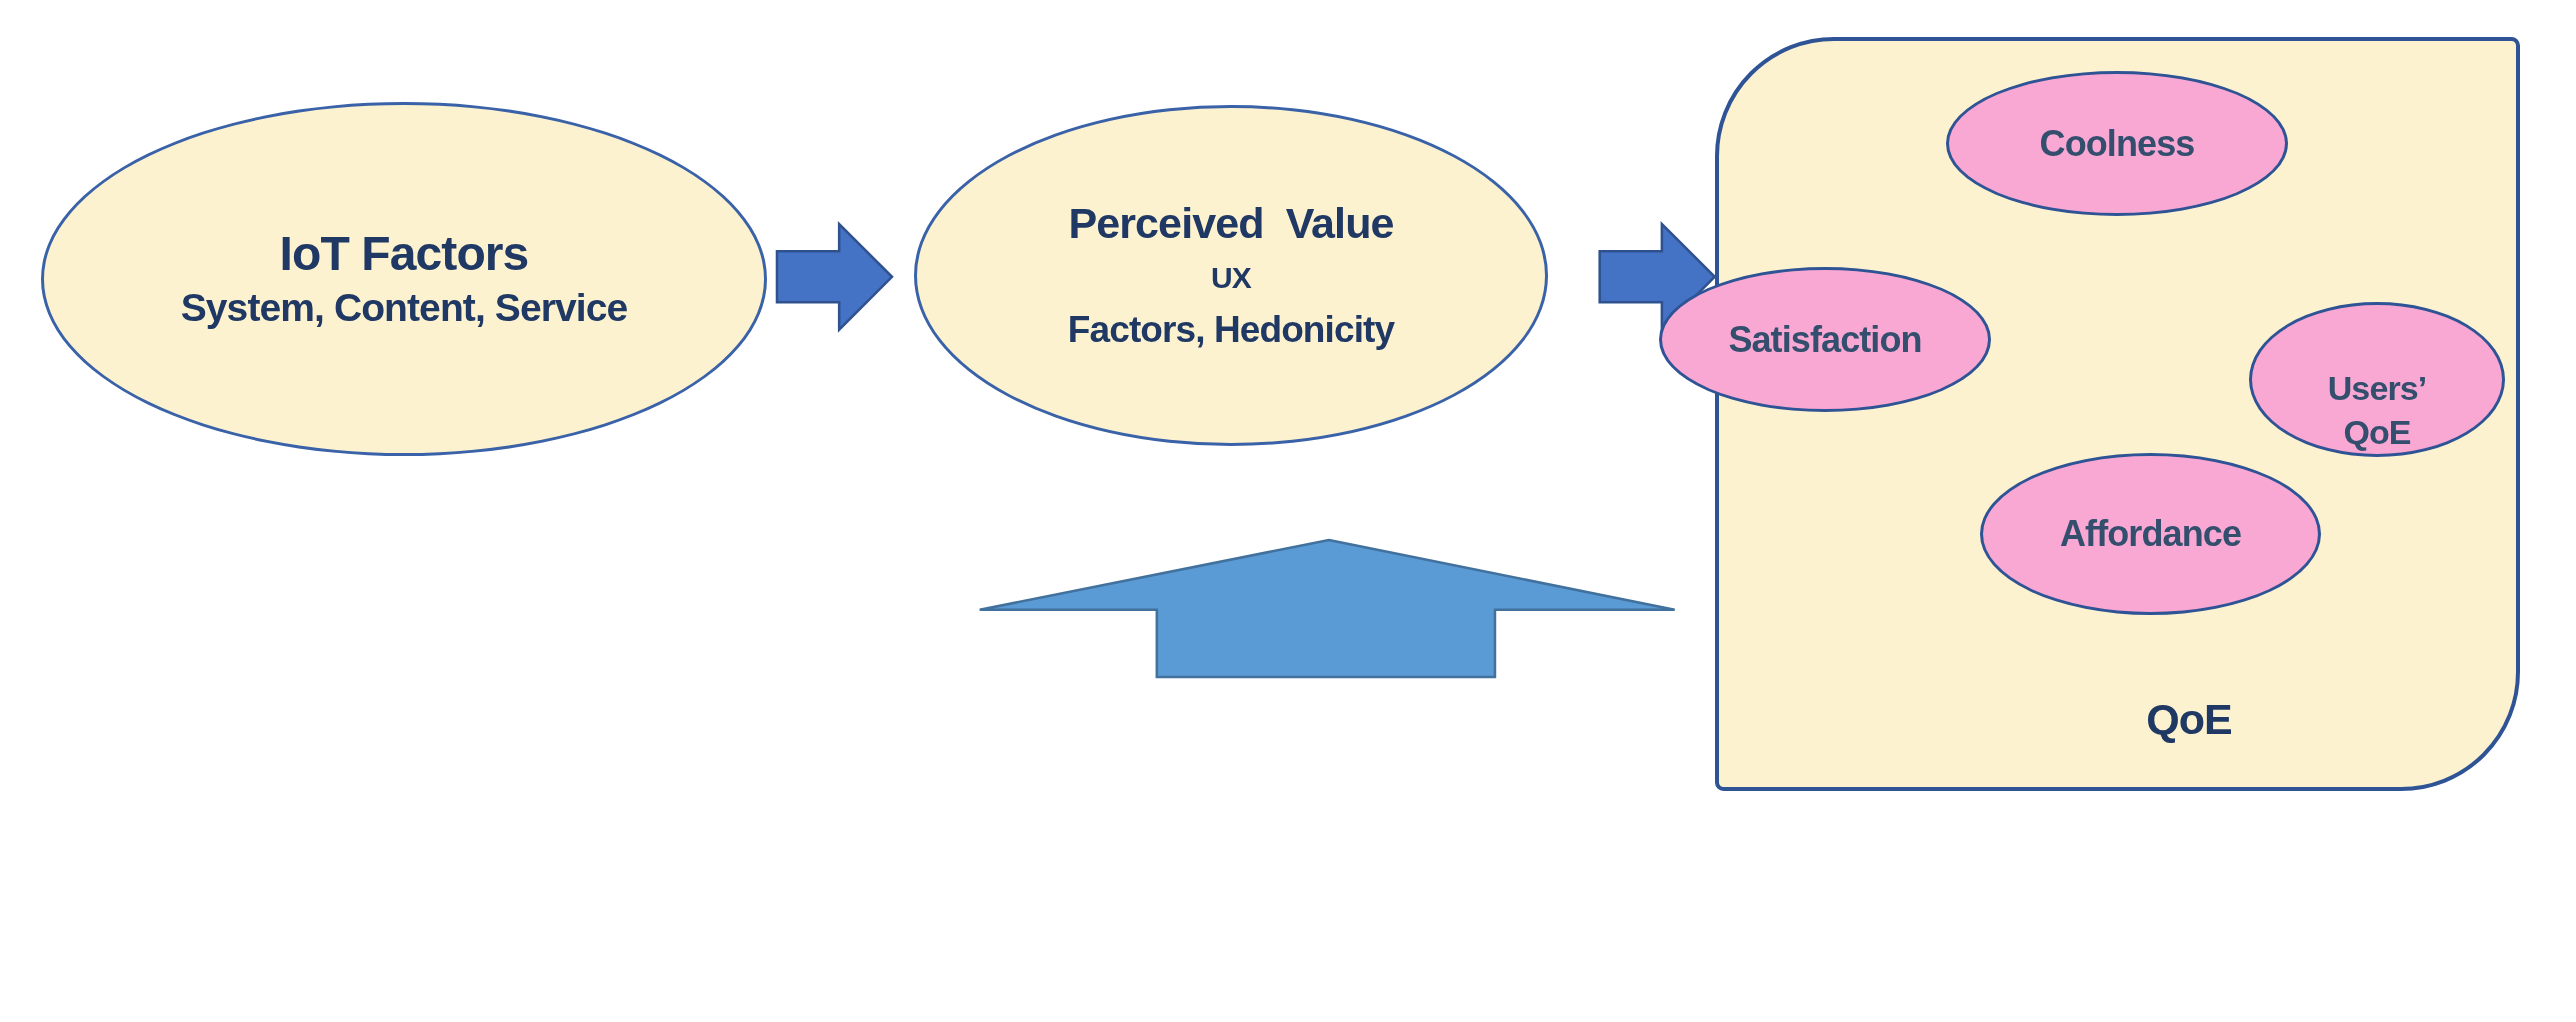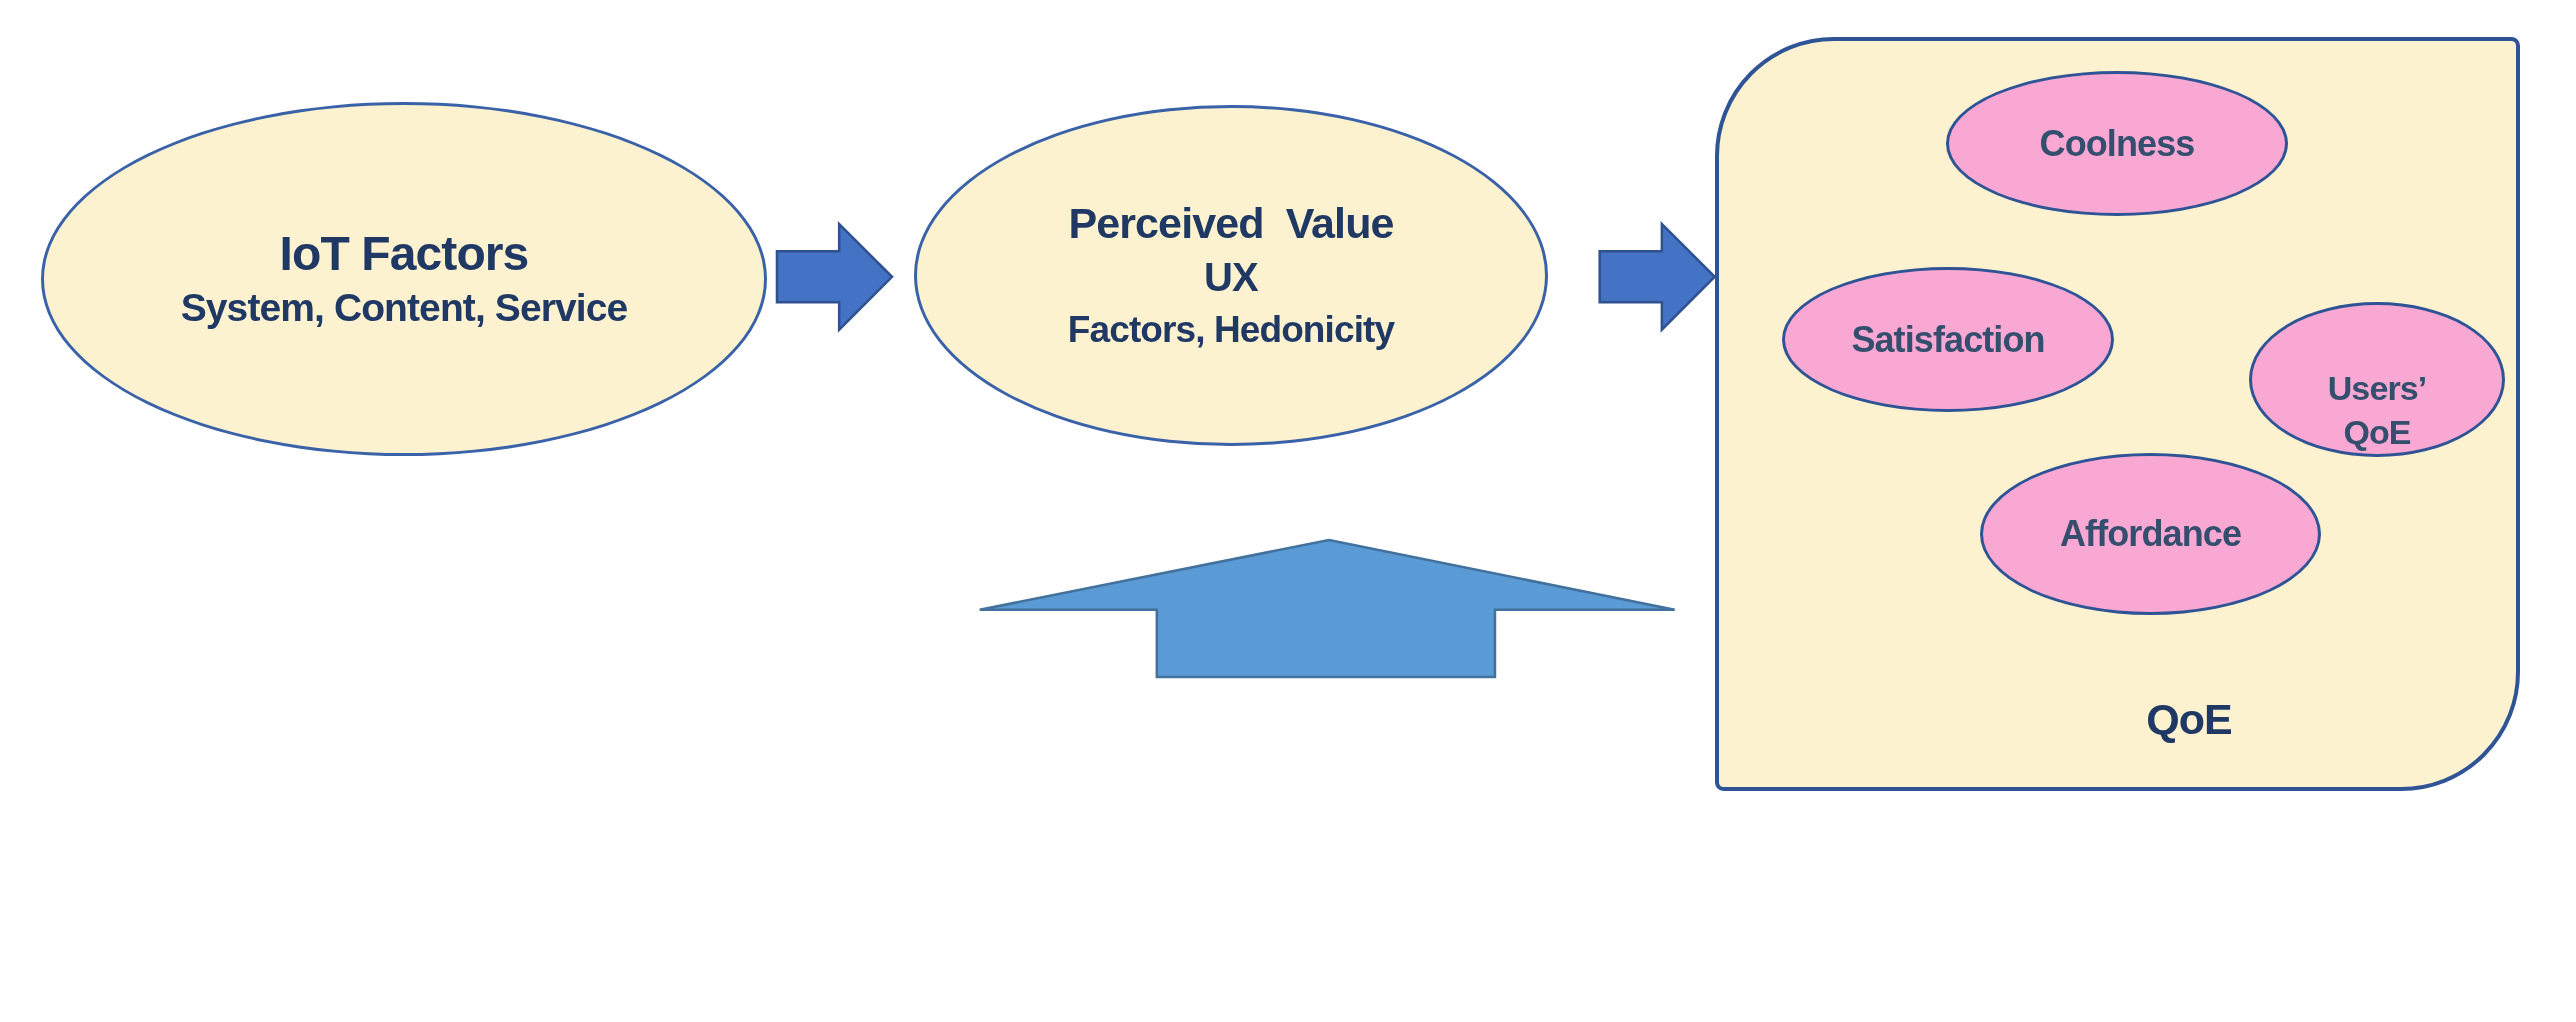--- a/index.html
+++ b/index.html
@@ -36,34 +36,34 @@
     color: #344E6D;
   }
   .line { white-space: pre; font-weight: bold; letter-spacing: -0.9px; }
 
   .iot        { left: 41px;  top: 102px; width: 726px; height: 354px; }
   .iot .t1    { font-size: 48px; line-height: 56px; }
   .iot .t2    { font-size: 39px; line-height: 51px; }
 
   .perceived    { left: 914px; top: 105px; width: 634px; height: 341px; }
   .perceived .t1{ font-size: 43px; line-height: 53px; }
-  .perceived .t2{ font-size: 40px; line-height: 55px; }
+  .perceived .t2{ font-size: 30px; line-height: 55px; }
   .perceived .t3{ font-size: 37px; line-height: 49px; }
 
   .qoe-box {
     position: absolute;
     left: 1715px; top: 37px; width: 805px; height: 754px;
     background: #FDF2CF;
     border: 4.3px solid #2F5496;
     border-radius: 119px 8.5px;
     box-sizing: border-box;
   }
 
   .coolness     { left: 1946px; top: 71px;  width: 342px; height: 145px; }
-  .satisfaction { left: 1782px; top: 267px; width: 332px; height: 145px; }
+  .satisfaction { left: 1659px; top: 267px; width: 332px; height: 145px; }
   .affordance   { left: 1980px; top: 453px; width: 341px; height: 162px; }
   .users-qoe    { left: 2249px; top: 302px; width: 256px; height: 155px; justify-content: flex-end; }
   .bluenode .line { font-size: 36px; line-height: 44px; }
   .users-qoe .line { font-size: 34px; line-height: 44px; }
 
   .qoe-label {
     position: absolute;
     left: 2061px; top: 692px; width: 256px; height: 55px;
     text-align: center;
     font-size: 43px; line-height: 55px;

